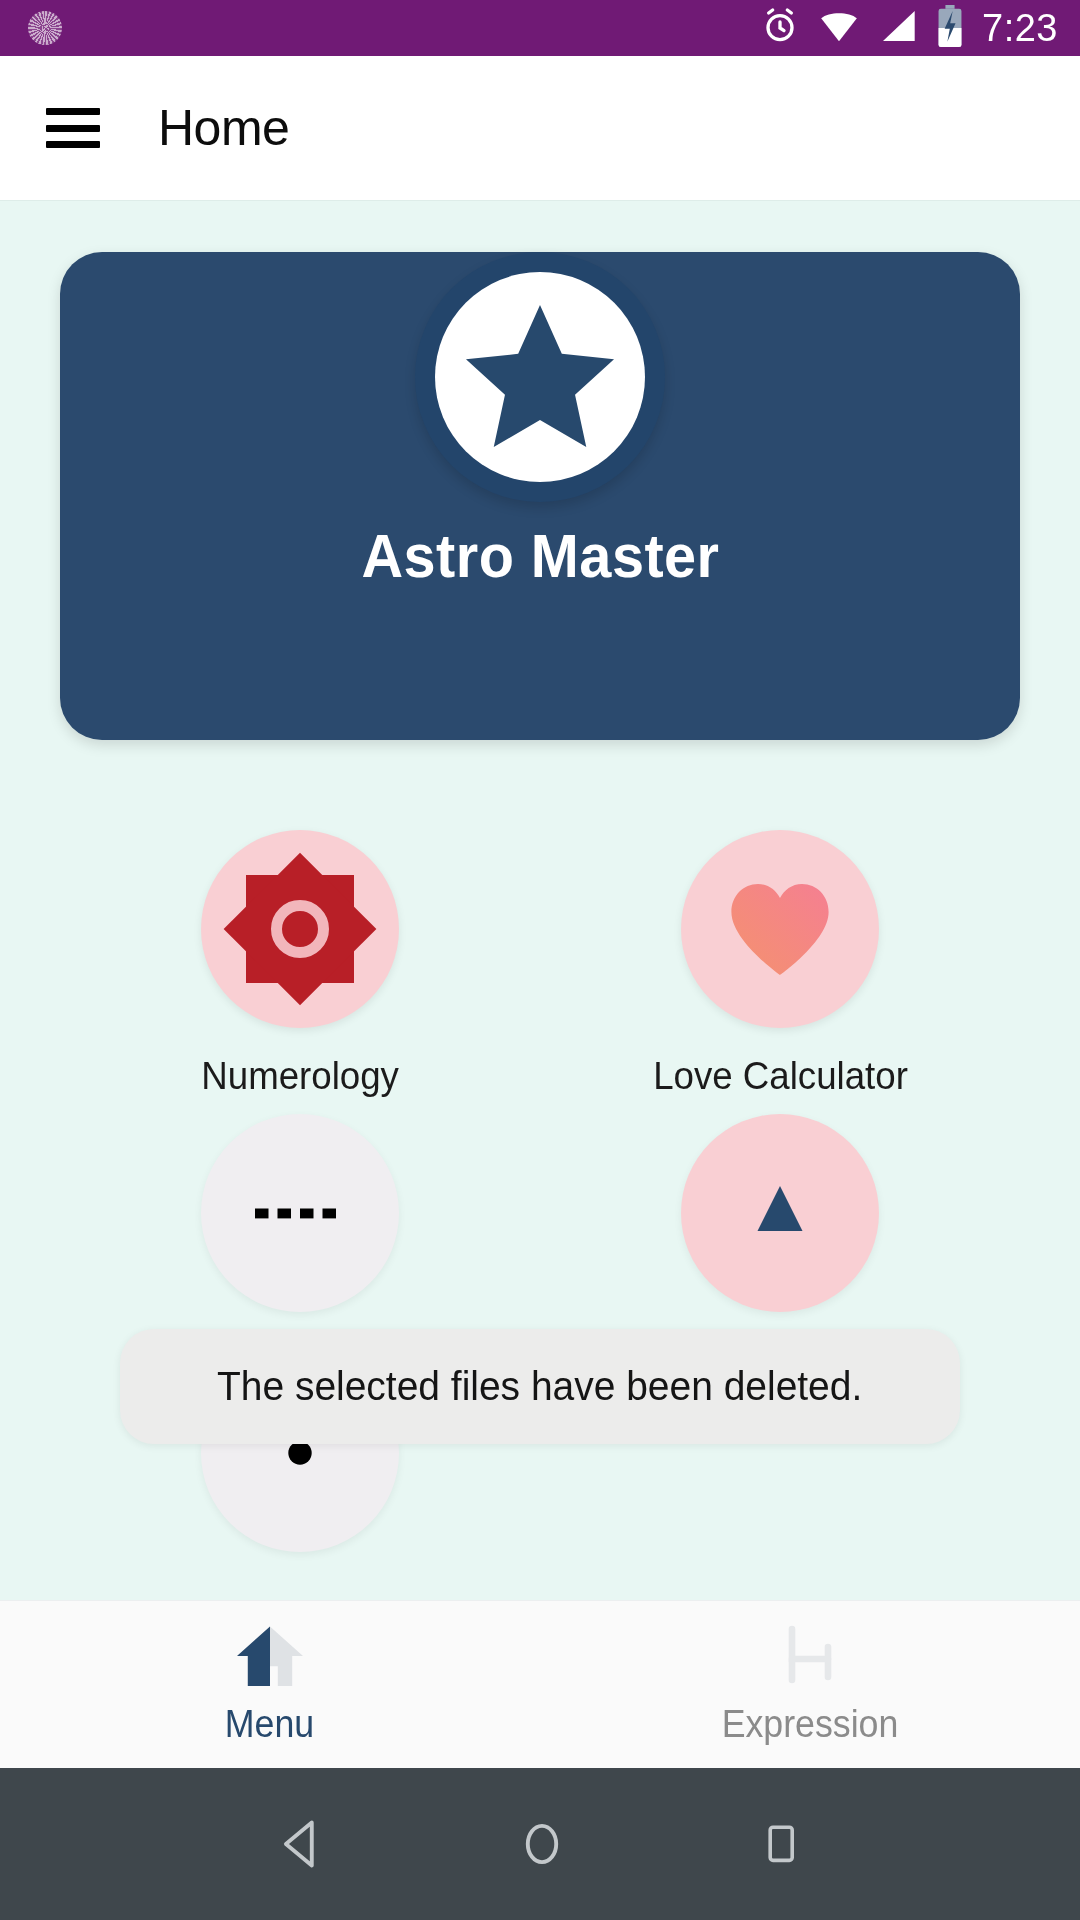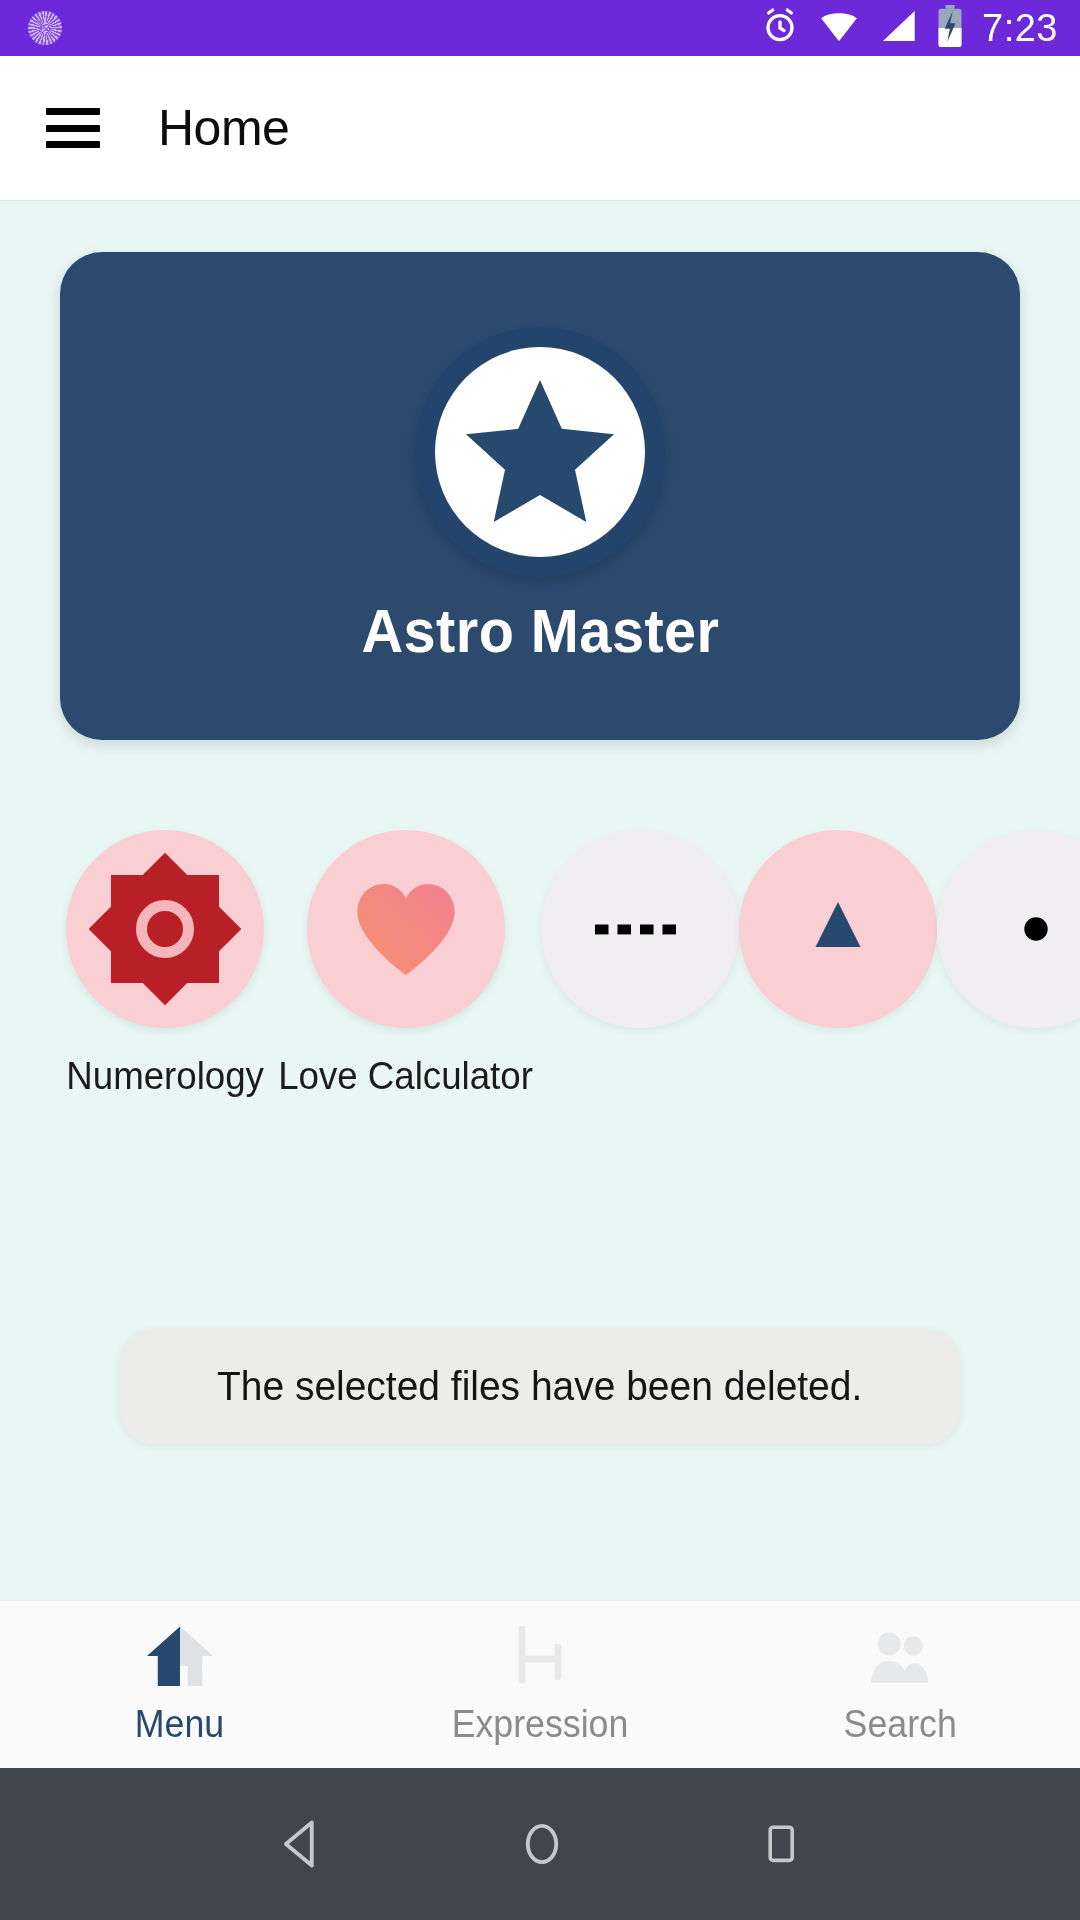--- a/index.html
+++ b/index.html
@@ -12,21 +12,21 @@
   #screen {
     position:relative;
     width:1080px; height:1920px;
     display:flex; flex-direction:column;
     background:#e8f7f3;
   }
 
   
   .statusbar {
     height:56px; flex:0 0 56px;
-    background:#6d28d9;
+    background:#701a75;
     display:flex; align-items:center;
     padding:0 22px 0 28px;
     position:relative; z-index:5;
   }
   .sb-left { display:flex; align-items:center; gap:14px; }
   .sb-right { margin-left:auto; display:flex; align-items:center; gap:18px; }
   .sync-icon {
     width:34px; height:34px; border-radius:50%;
     background:
       repeating-conic-gradient(from 0deg, rgba(255,255,255,.85) 0deg 7deg, rgba(255,255,255,.25) 7deg 14deg);
@@ -62,21 +62,21 @@
     padding:0 60px;
   }
 
   
   .hero-card {
     margin-top:52px;
     height:488px;
     background:#2b4a6e;
     border-radius:42px;
     display:flex; flex-direction:column;
-    align-items:center; justify-content:center;
+    align-items:center; 
     box-shadow:0 5px 14px rgba(0,0,0,.13);
   }
   .hero-logo {
     width:250px; height:250px; border-radius:50%;
     background:#23456b;
     display:flex; align-items:center; justify-content:center;
     margin-bottom:18px;
     box-shadow:0 6px 12px rgba(0,0,0,.14);
   }
   .hero-logo-inner {
@@ -87,21 +87,21 @@
   .hero-title {
     color:#ffffff; font-size:62px; font-weight:bold;
     font-family:"Liberation Sans Narrow","Liberation Sans",sans-serif;
     transform:scaleX(.93); letter-spacing:.5px;
   }
 
   
   .grid {
     margin-top:90px;
     display:grid;
-    grid-template-columns:repeat(5,1fr);
+    grid-template-columns:repeat(2,1fr);
     row-gap:16px;
   }
   .tile { display:flex; flex-direction:column; align-items:center; cursor:pointer; }
   .tile-circle {
     width:198px; height:198px; border-radius:50%;
     display:flex; align-items:center; justify-content:center;
     box-shadow:0 3px 9px rgba(0,0,0,.08);
   }
   .tile-label {
     margin-top:26px;
@@ -328,31 +328,20 @@
       <div class="navicon">
         <svg width="72" height="66" viewBox="0 0 24 22" fill="none" stroke="#e6e8ea" stroke-width="2.2" stroke-linecap="round">
           <path d="M6 2 L6 12 L18 12"></path>
           <path d="M18 8 L18 18"></path>
           <path d="M6 12 L6 19"></path>
         </svg>
       </div>
       <div class="navlabel">Expression</div>
     </div>
 
-    <div class="navitem">
-      <div class="navicon">
-        <svg width="74" height="66" viewBox="0 0 24 22">
-          <circle cx="8.4" cy="7" r="3.8" fill="#e6e8ea"></circle>
-          <circle cx="16.4" cy="7.6" r="3.2" fill="#e6e8ea"></circle>
-          <path d="M2.4 20 C2.4 15.4 5.0 12.6 8.4 12.6 C11.8 12.6 14.4 15.4 14.4 20 Z" fill="#e6e8ea"></path>
-          <path d="M12.8 20 C12.8 16.2 14.4 13.4 16.8 13.4 C19.4 13.4 21.4 16.2 21.4 20 Z" fill="#e6e8ea"></path>
-        </svg>
-      </div>
-      <div class="navlabel">Search</div>
-    </div>
 
 
   </div>
 
   <div class="androidnav">
     <div class="anav-btn">
       <svg width="52" height="56" viewBox="0 0 24 26" fill="none" stroke="#c3c8cb" stroke-width="1.8" stroke-linejoin="round">
         <path d="M17 3 L5 13 L17 23 Z"></path>
       </svg>
     </div>

